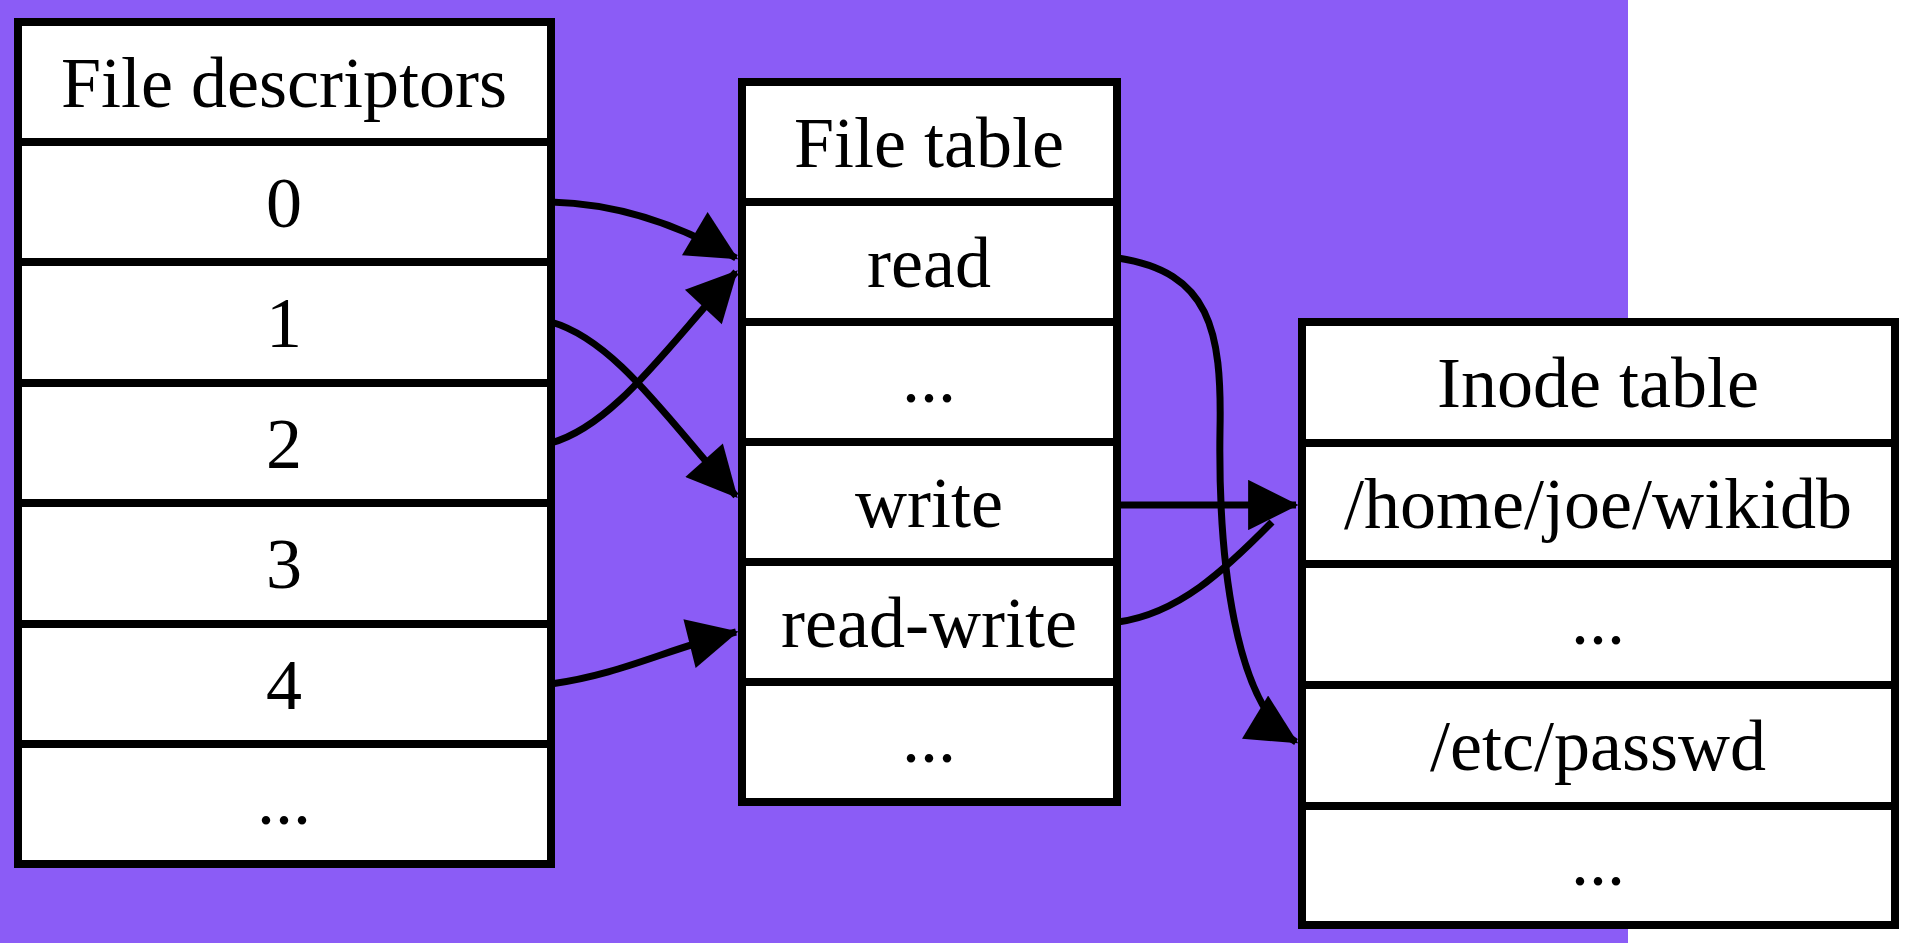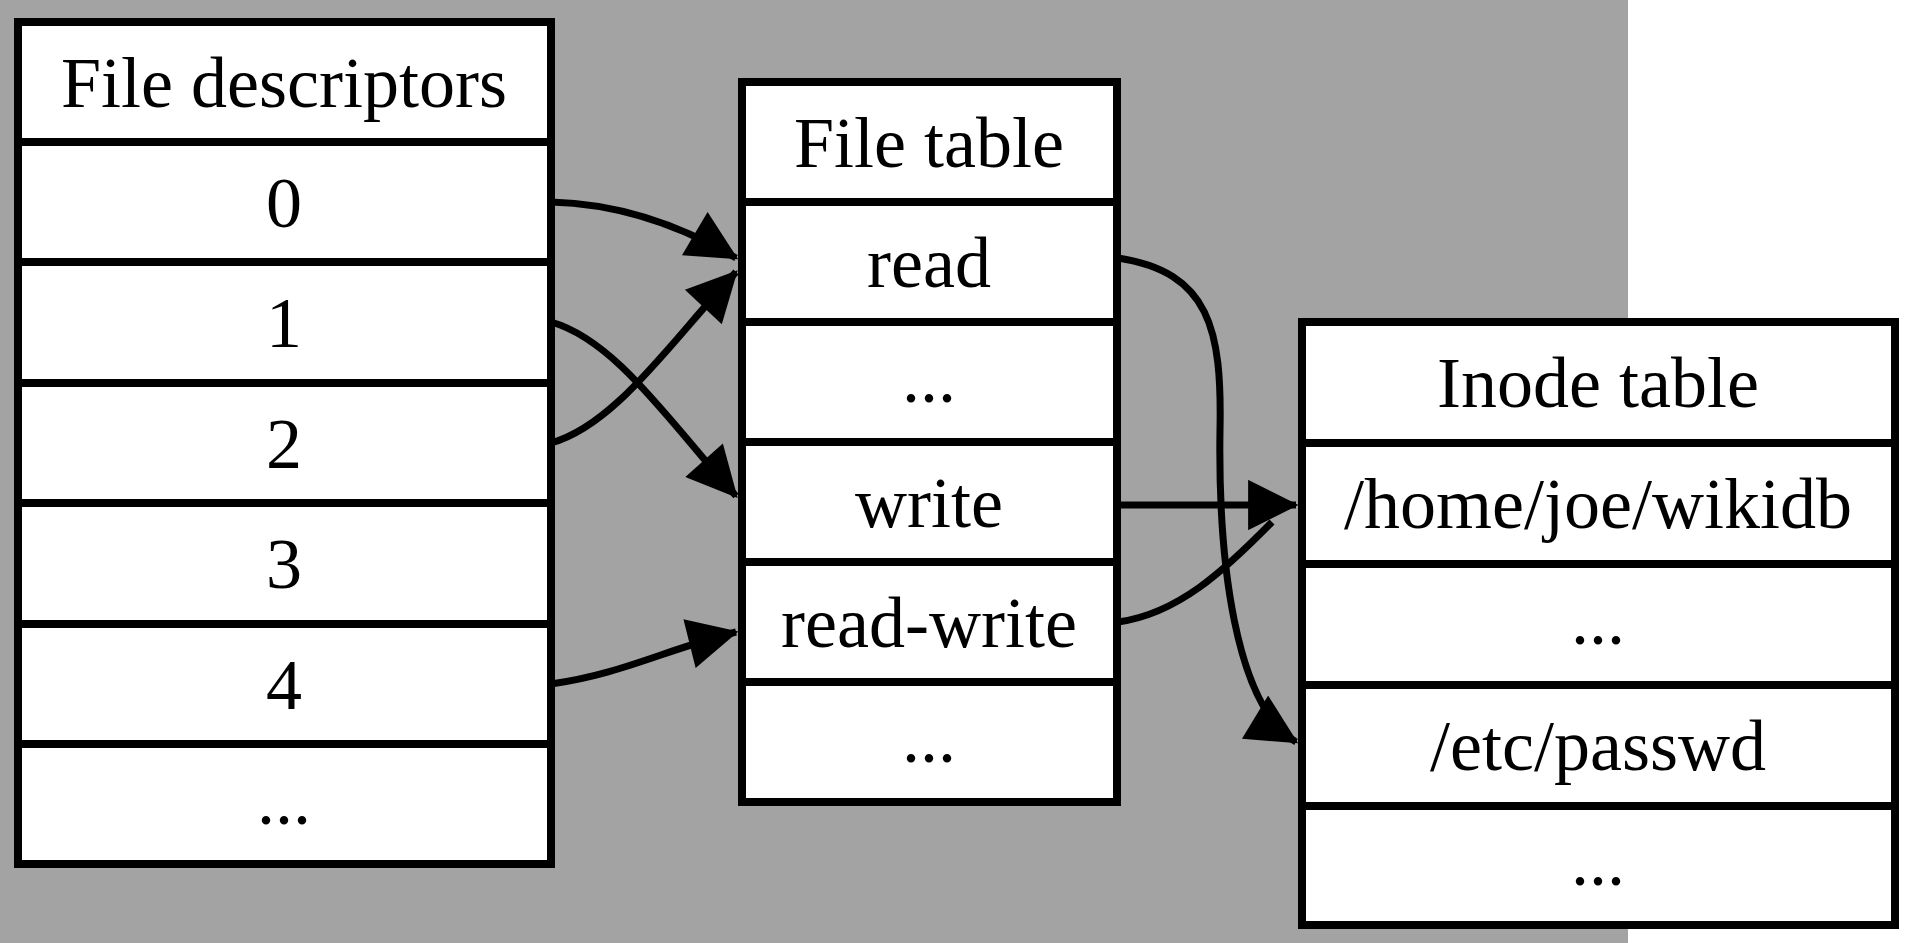--- a/index.html
+++ b/index.html
@@ -1,16 +1,16 @@
 <!DOCTYPE html>
 <html><head>
 <meta charset="utf-8">
 <style>
   html,body{margin:0;padding:0;background:#ffffff;}
-  .stage{width:1628px;height:943px;position:relative;background:#a3a3a3;text-align:center;}
+  .stage{width:1628px;height:943px;position:relative;background:#8b5cf6;text-align:center;}
   svg{display:block;}
   text{font-family:"Liberation Serif","DejaVu Serif",serif;font-size:72px;fill:#000000;}
   .tbl{fill:#ffffff;stroke:#000000;stroke-width:8;}
   .div{stroke:#000000;stroke-width:8;}
   .edge{fill:none;stroke:#000000;stroke-width:7;}
 </style>
 </head>
 <body>
 
 <div class="stage">

